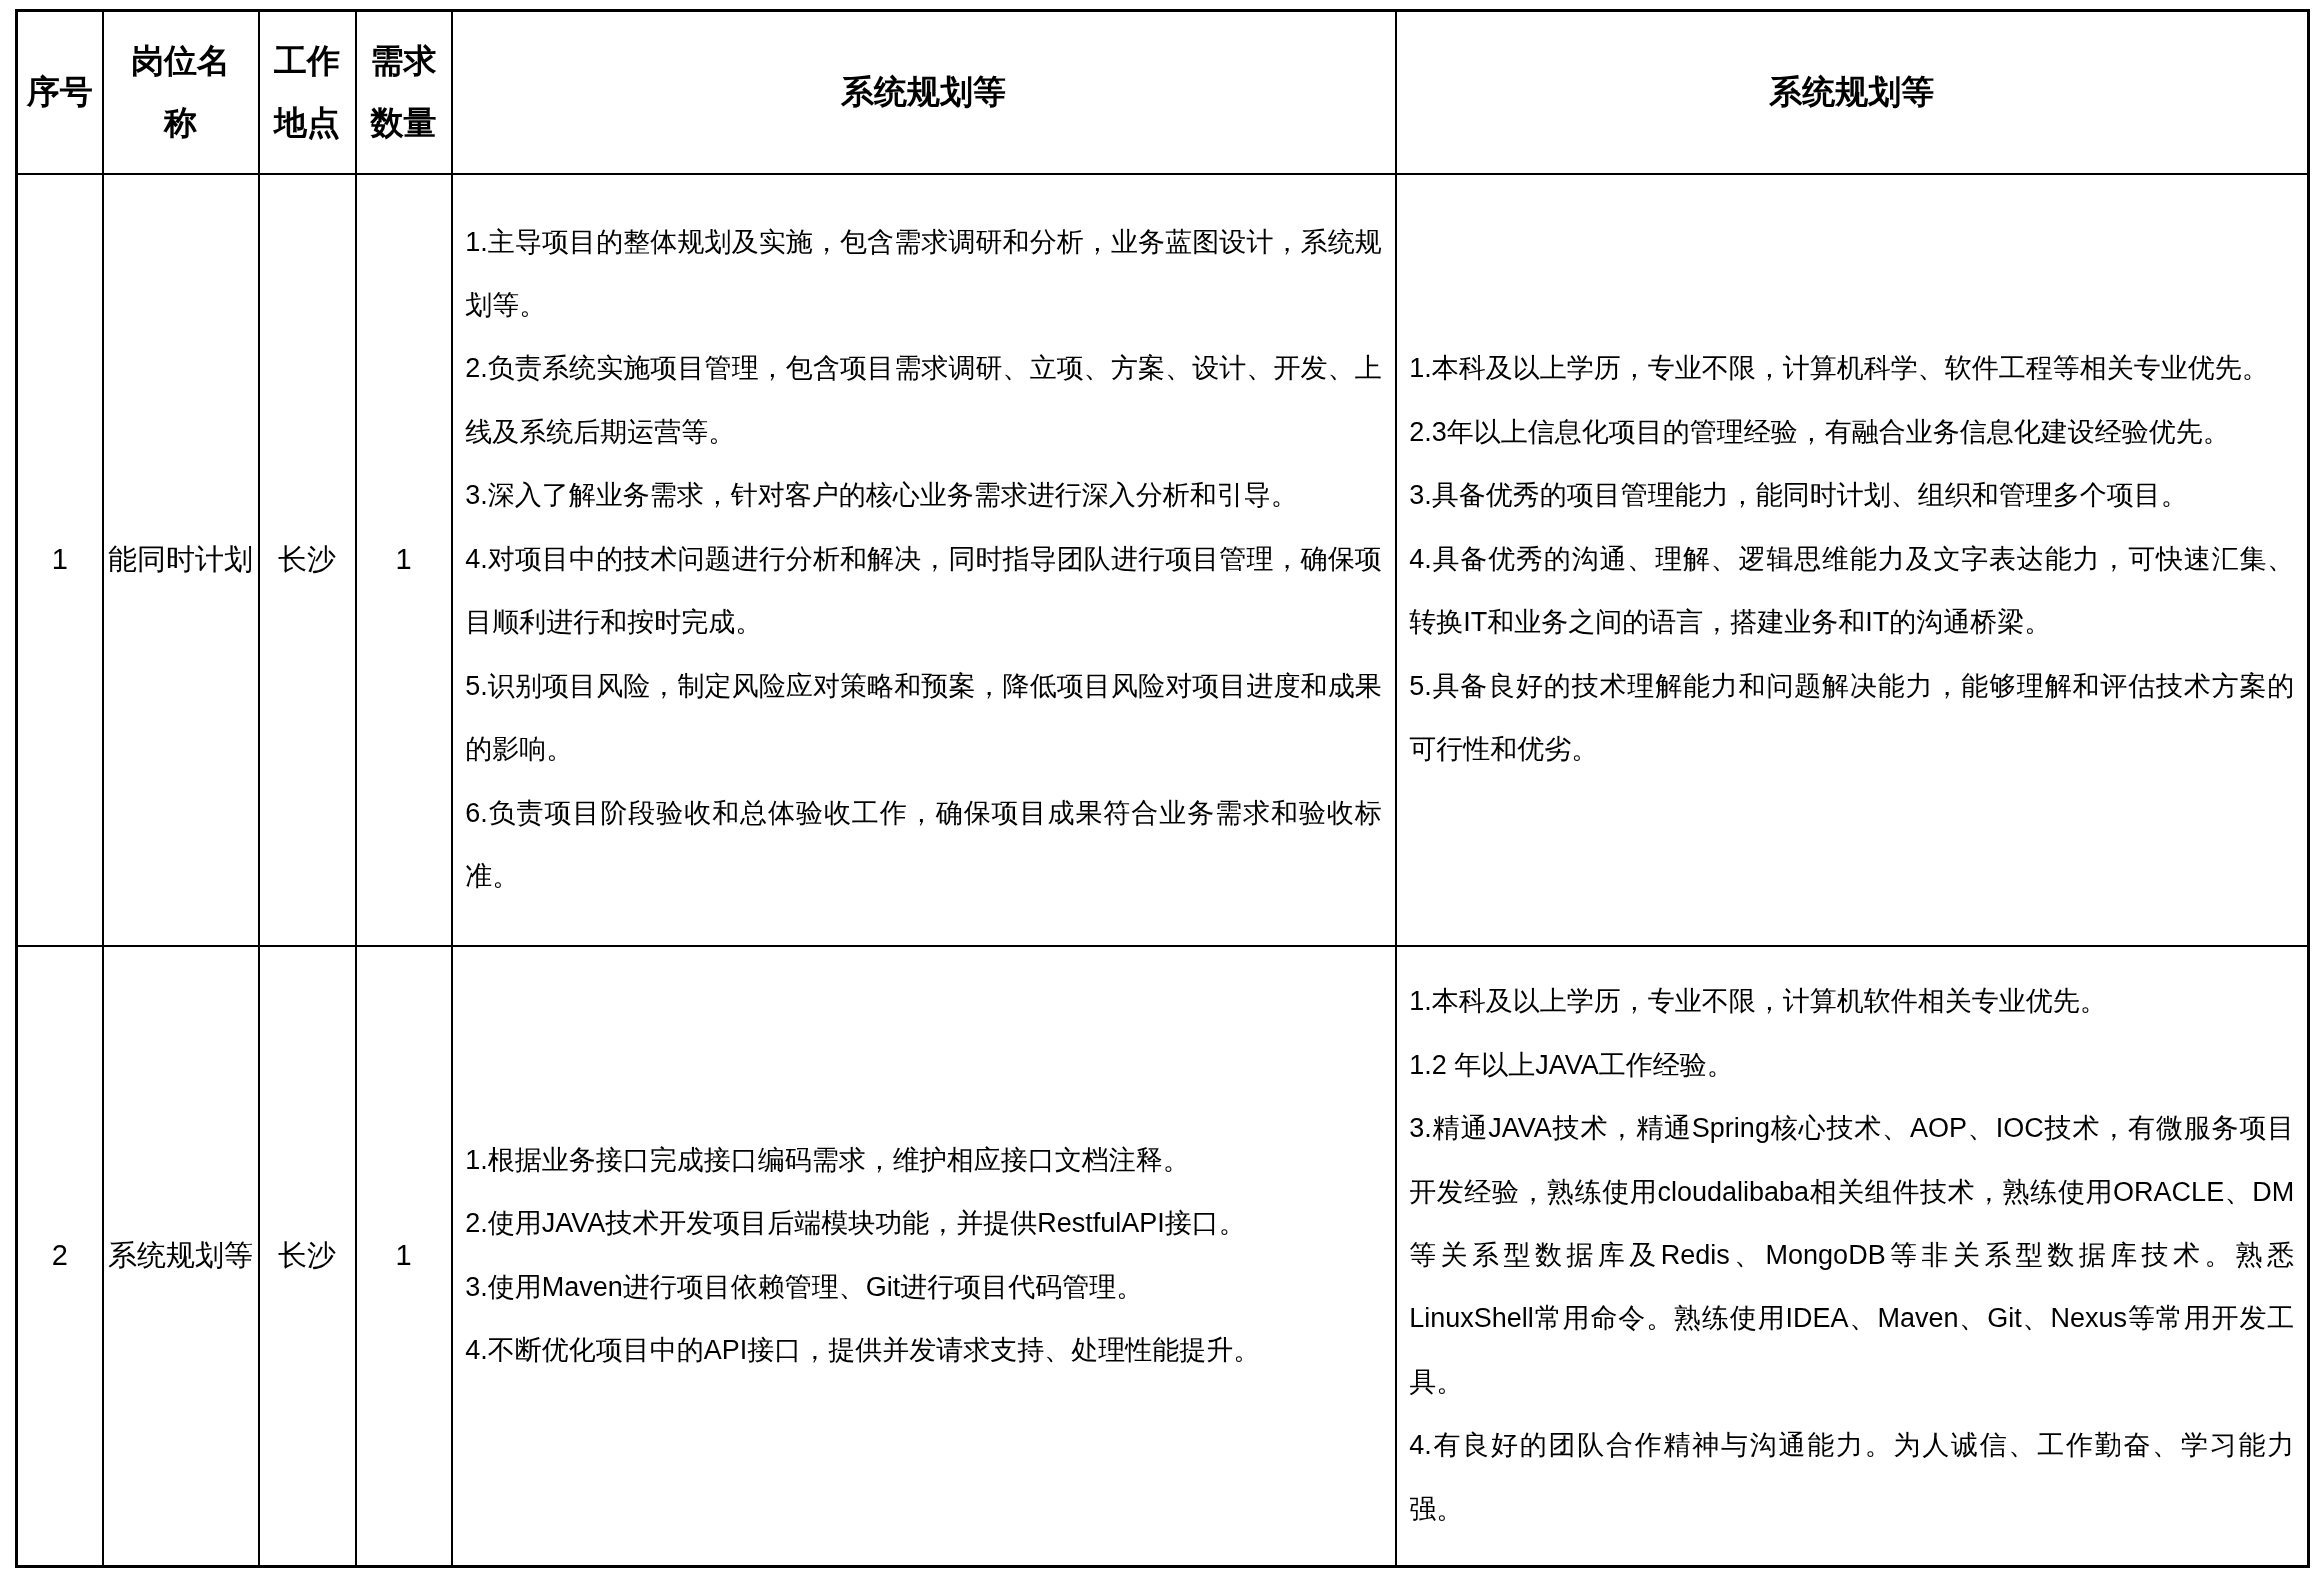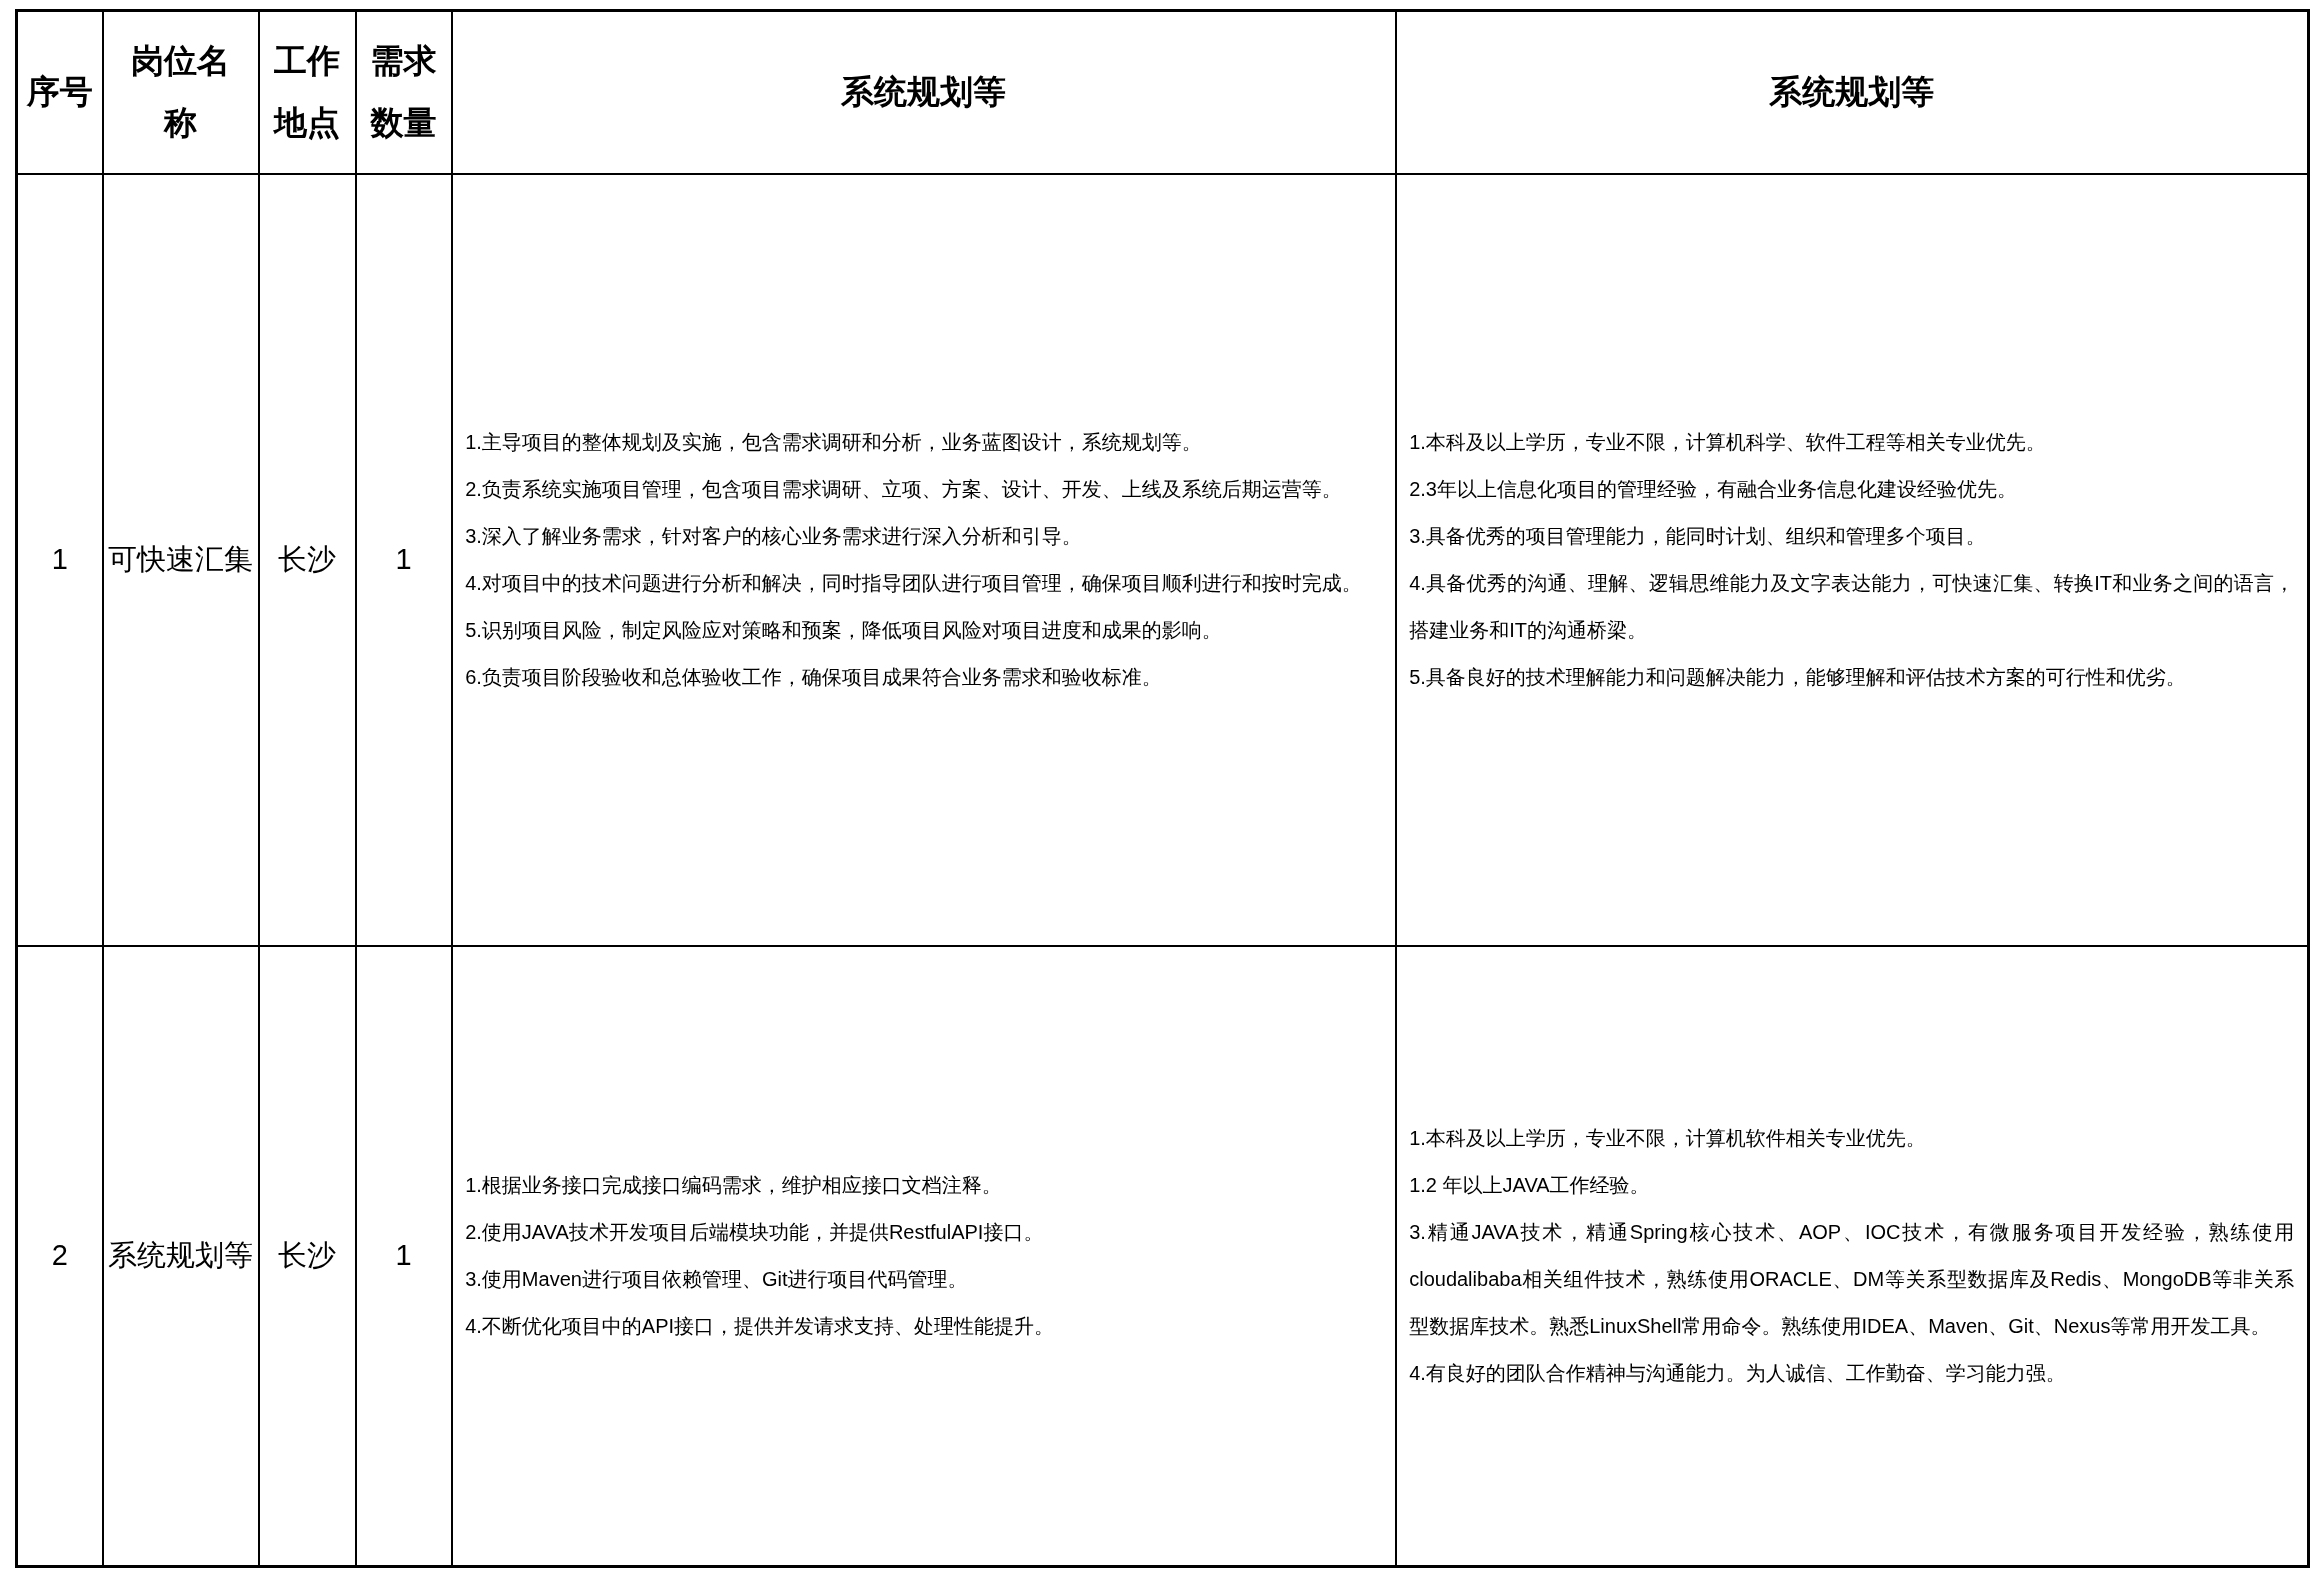--- a/index.html
+++ b/index.html
@@ -39,21 +39,21 @@
     line-height: 1.9;
     white-space: pre-line;
     padding: 0 3.6px;
   }
   td.cell-center {
     font-size: 29px;
     text-align: center;
     padding: 0 3.6px;
   }
   td.cell-text {
-    font-size: 20px;
+    font-size: 27px;
     text-align: justify;
     line-height: 2.35;
     white-space: pre-line;
     padding: 3.6px 12.7px;
   }
 </style>
 </head>
 <body>
 
 <table class="job-table">
@@ -72,21 +72,21 @@
 称</th>
       <th class="hdr">工作
 地点</th>
       <th class="hdr">需求
 数量</th>
       <th class="hdr">系统规划等</th>
       <th class="hdr">系统规划等</th>
     </tr>
     <tr class="row-1">
       <td class="cell-center">1</td>
-      <td class="cell-center">可快速汇集</td>
+      <td class="cell-center">能同时计划</td>
       <td class="cell-center">长沙</td>
       <td class="cell-center">1</td>
       <td class="cell-text">1.主导项目的整体规划及实施，包含需求调研和分析，业务蓝图设计，系统规划等。
 2.负责系统实施项目管理，包含项目需求调研、立项、方案、设计、开发、上线及系统后期运营等。
 3.深入了解业务需求，针对客户的核心业务需求进行深入分析和引导。
 4.对项目中的技术问题进行分析和解决，同时指导团队进行项目管理，确保项目顺利进行和按时完成。
 5.识别项目风险，制定风险应对策略和预案，降低项目风险对项目进度和成果的影响。
 6.负责项目阶段验收和总体验收工作，确保项目成果符合业务需求和验收标准。</td>
       <td class="cell-text">1.本科及以上学历，专业不限，计算机科学、软件工程等相关专业优先。
 2.3年以上信息化项目的管理经验，有融合业务信息化建设经验优先。

